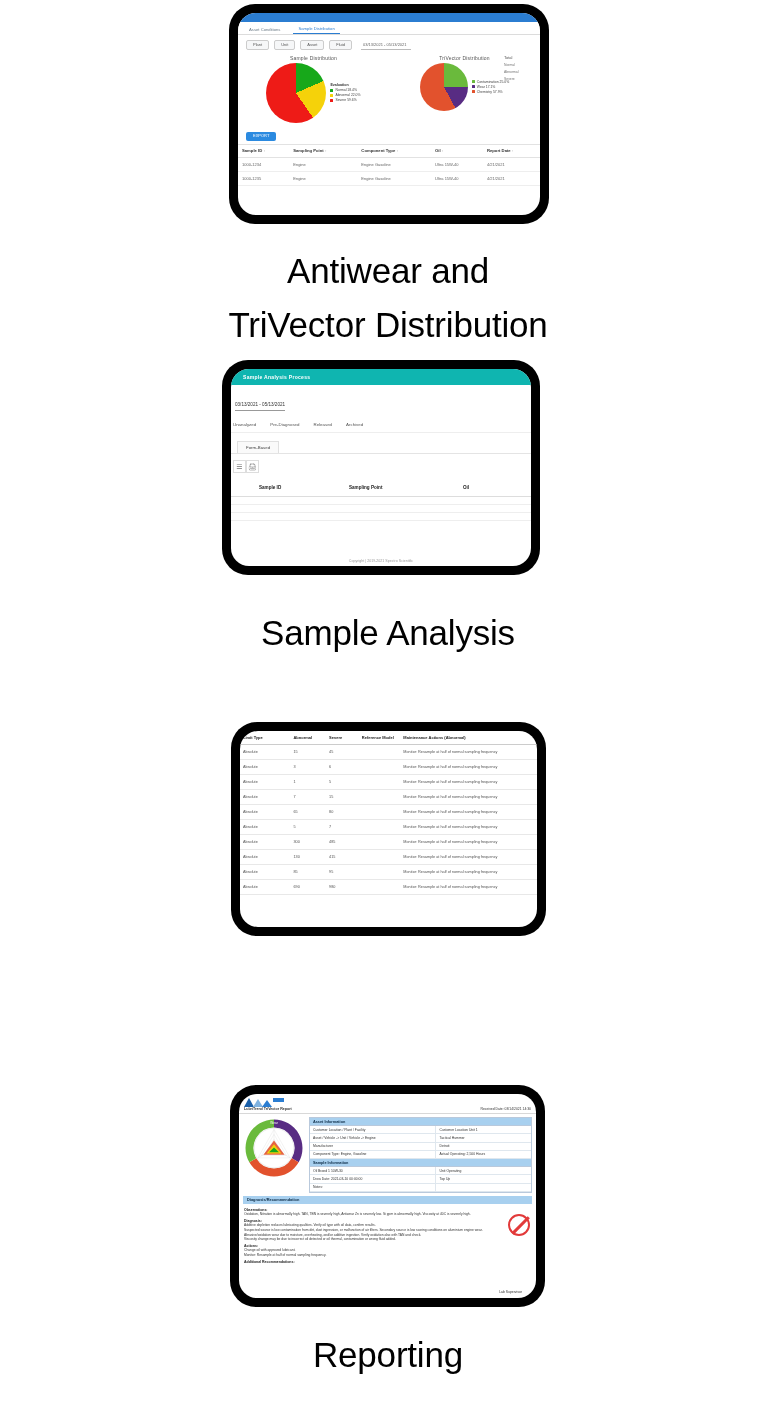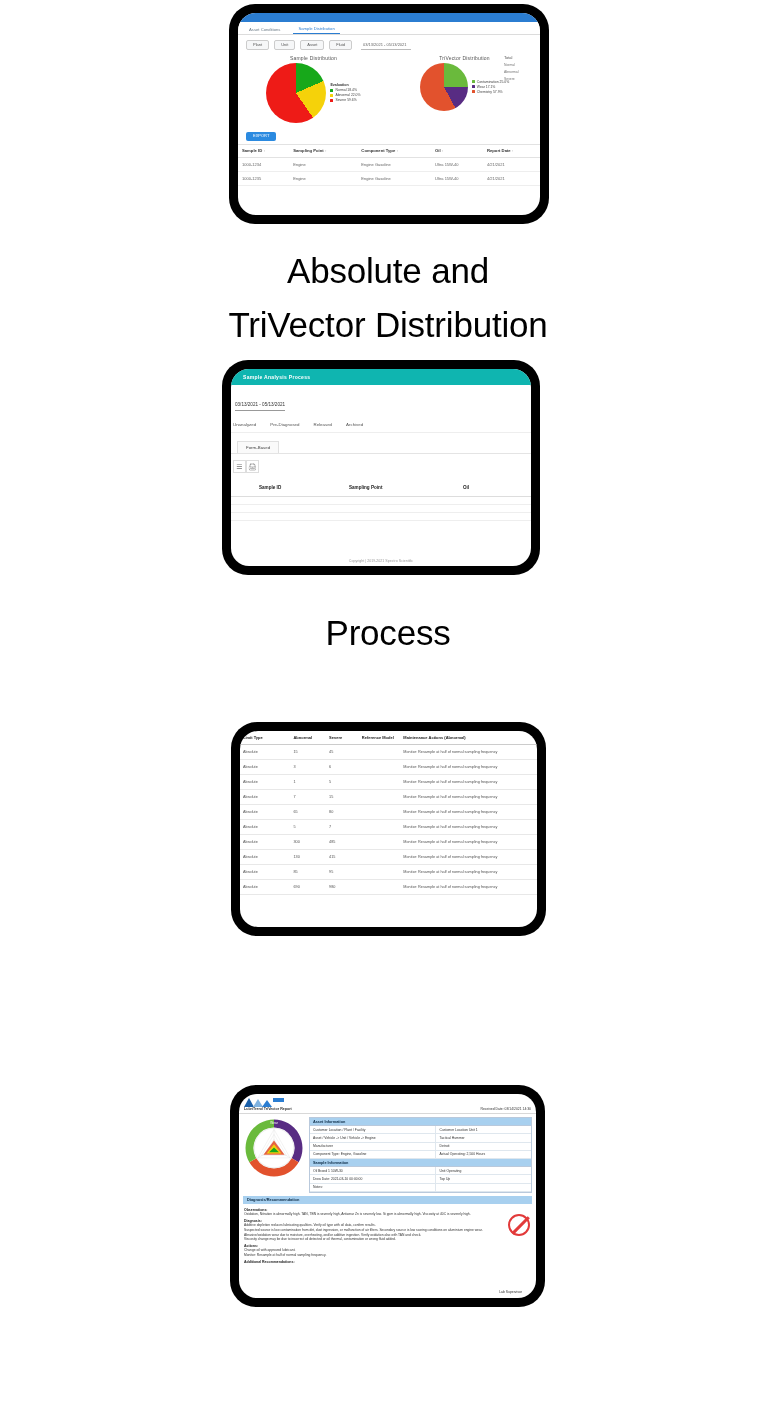--- a/index.html
+++ b/index.html
@@ -272,21 +272,21 @@
             <td>Ultra 15W-40</td>
             <td>4/21/2021</td>
           </tr>
         </tbody>
       </table>
 
     </div>
   </div>
 
   <div class="caption" style="top:244px;">
-    <div>Absolute and</div>
+    <div>Antiwear and</div>
     <div>TriVector Distribution</div>
   </div>
 
   <div class="frame" style="left:222px; top:360px; width:318px; height:215px;">
     <div class="screen">
 
       <div class="p2-header">
         <span class="p2-headertext">Sample Analysis Process</span>
       </div>
 
@@ -335,21 +335,21 @@
               <td></td>
             </tr>
         </tbody>
       </table>
 
       <div class="p2-footer">Copyright | 2019-2021 Spectro Scientific</div>
     </div>
   </div>
 
   <div class="caption" style="top:606px;">
-    <div>Process</div>
+    <div>Sample Analysis</div>
   </div>
 
   <div class="frame" style="left:231px; top:722px; width:315px; height:214px;">
     <div class="screen">
       <table class="p3-table">
         <thead>
           <tr>
             <th style="width:17%;">Limit Type</th>
             <th style="width:12%;">Abnormal</th>
             <th style="width:11%;">Severe</th>
@@ -523,14 +523,17 @@
         <div class="p4-sub">Actions:</div>
         <div class="p4-txt">Change oil with approved lubricant.</div>
         <div class="p4-txt">Monitor: Resample at half of normal sampling frequency.</div>
         <div class="p4-sub">Additional Recommendations:</div>
       </div>
 
       <div class="p4-sign">Lab Supervisor</div>
     </div>
   </div>
 
+  <div class="caption" style="top:1328px;">
+    <div>Reporting</div>
+  </div>
 
 </div>
 
 </body></html>

